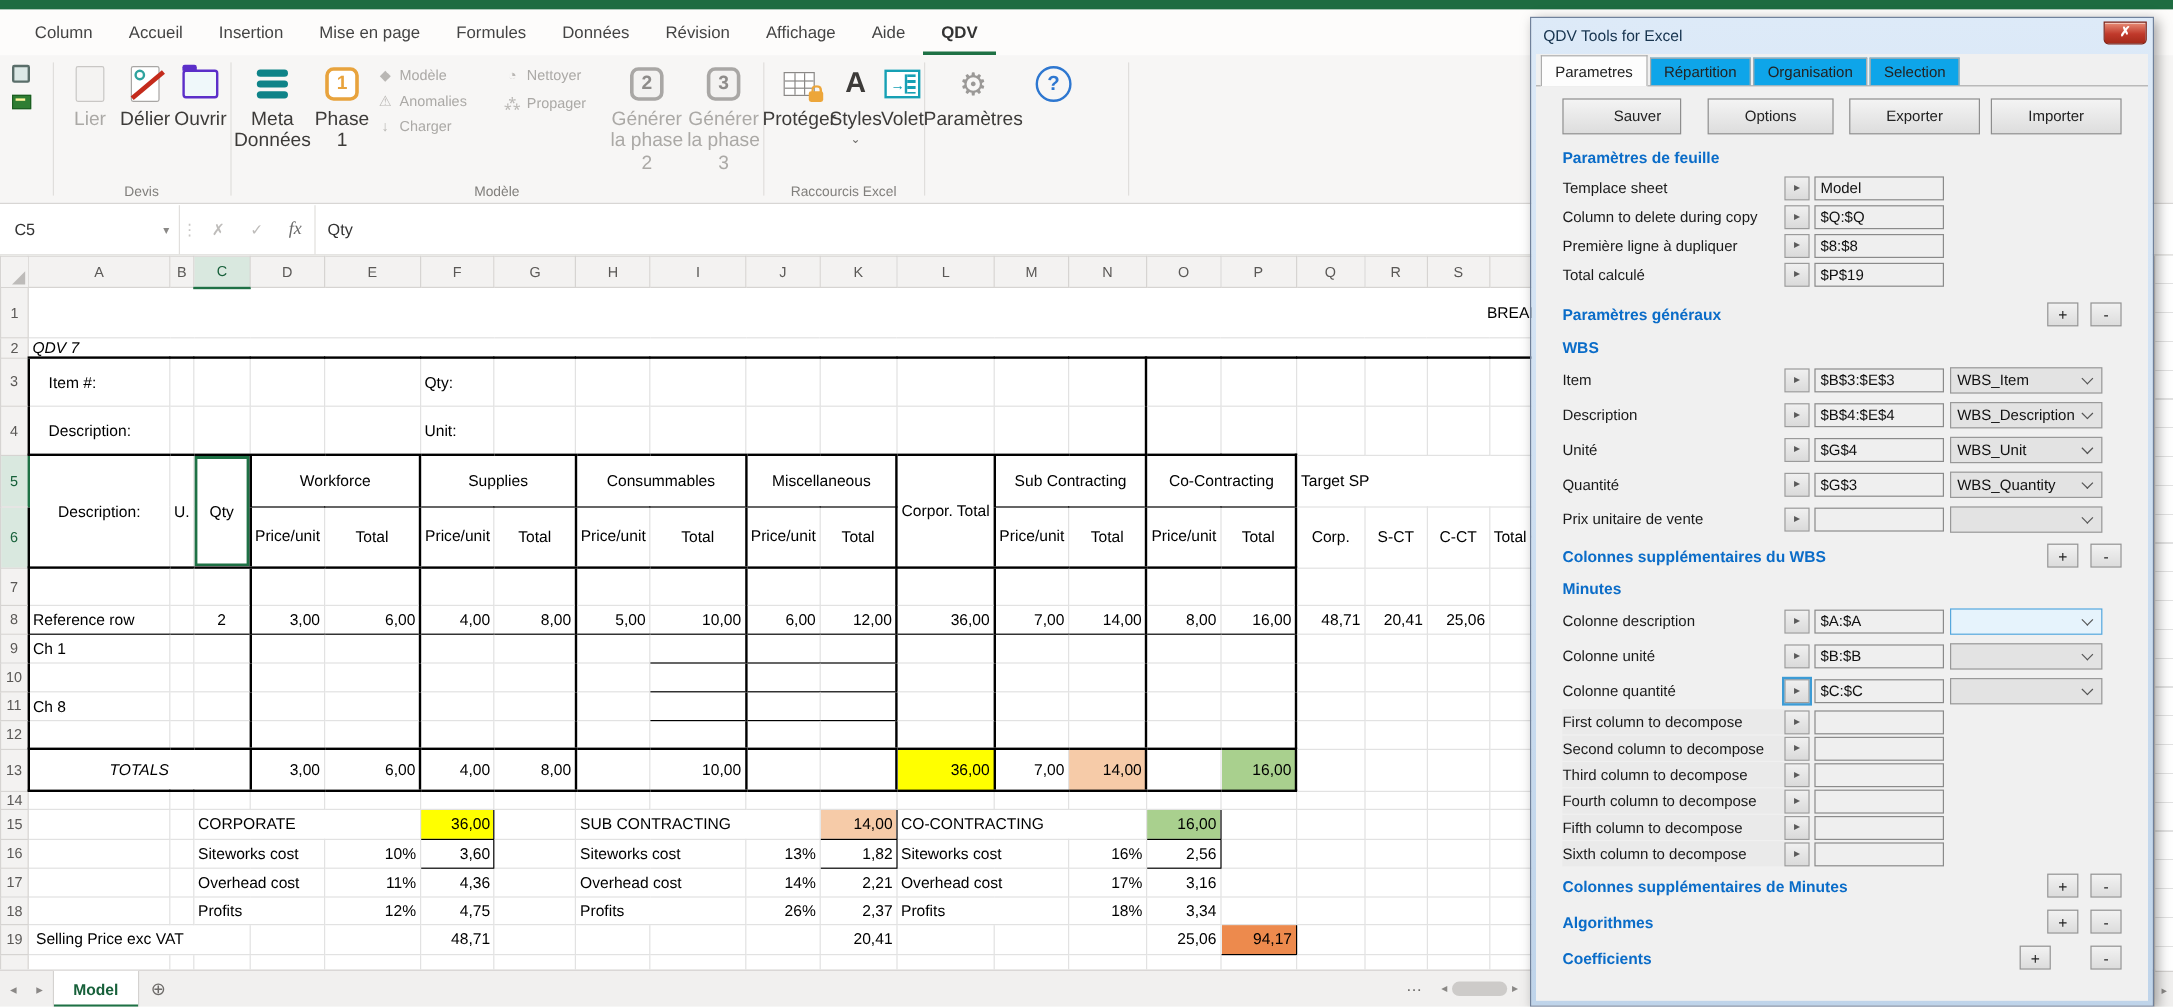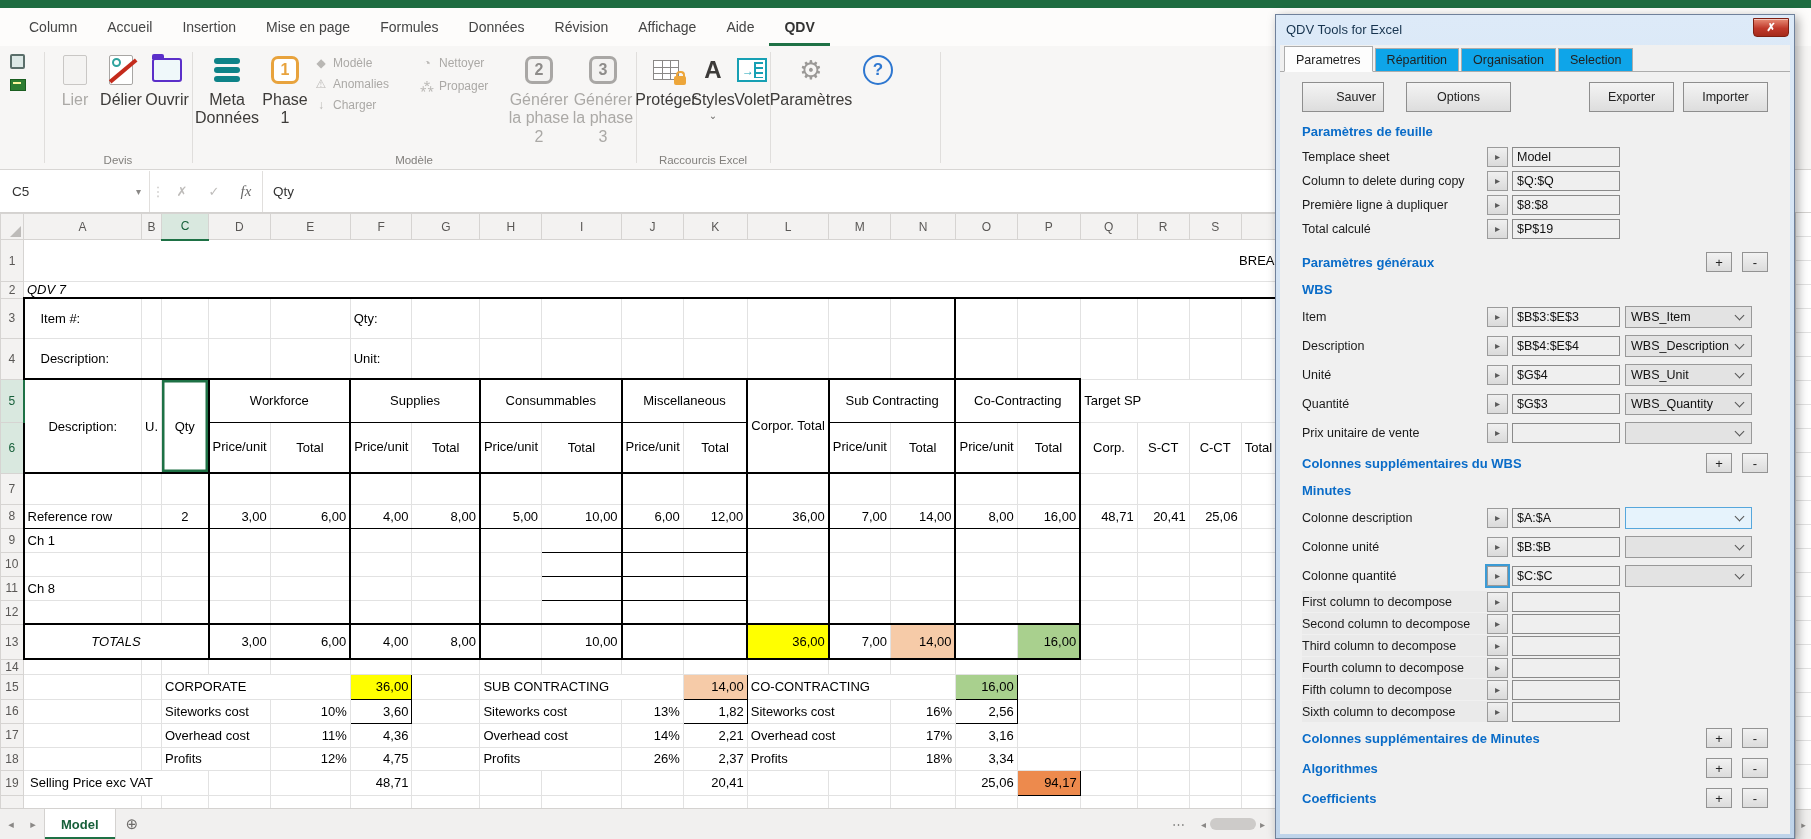--- a/index.html
+++ b/index.html
@@ -134,21 +134,21 @@
     font-size:11px; font-weight:700; text-align:center; line-height:17px; box-shadow:inset 0 1px 0 rgba(255,255,255,.5); }
   .p-client { position:absolute; top:30px; left:4px; right:4px; bottom:4px; background:#F0F0F0; overflow:hidden; }
   .p-tabs { display:flex; align-items:flex-end; height:27px; border-bottom:1px solid #ACACAC; padding-left:4px; background:#F0F0F0; }
   .p-tab { padding:4px 11px; font-size:12.5px; color:#222; background:#0ea5e9; border:1px solid #ACACAC;
     border-bottom:none; margin-right:2px; }
   .p-tab.active { background:#FDFDFD; padding-top:6px; position:relative; top:1px; border-bottom:1px solid #FDFDFD; }
   .p-body { padding:10px 0 0 0; }
   .p-btnrow { display:flex; align-items:center; padding:0 22px 0 22px; margin-bottom:12px; }
   .pb { height:30px; background:linear-gradient(#F4F4F4,#DDDDDD); border:1px solid #8E8E8E;
     font-size:12.5px; color:#222; font-family:"Liberation Sans",sans-serif; }
-  .w95 { width:82px;padding-left:26px; } .w105 { width:105px; margin-left:22px; } .w85 { width:85px; }
+  .w95 { width:99px;padding-left:26px; } .w105 { width:105px; margin-left:22px; } .w85 { width:109px; }
   .mlauto { margin-left:auto; } .ml8 { margin-left:9px; }
   .p-sec { color:#0A6CC8; font-weight:700; font-size:13px; margin:10px 0 6px 22px; }
   .p-secrow { display:flex; align-items:center; margin:12px 22px 6px 22px; }
   .p-secrow .p-sec { margin:0; flex:1; }
   .p-sq { width:26px; height:20px; background:linear-gradient(#F2F2F2,#DCDCDC); border:1px solid #939393;
     font-size:13px; color:#222; margin-left:10px; line-height:1; }
   .p-row { display:flex; align-items:center; height:23px; padding-left:22px; margin-bottom:1px; }
   .p-row.h29 { height:28px; margin-bottom:1px; }
   .p-row.h22 { height:21px; }
   .p-lbl { flex:0 0 185px; font-size:12.5px; color:#1A1A1A; overflow:hidden; white-space:nowrap; }
@@ -967,21 +967,21 @@
         <div class="p-secrow" style="margin-top:6px;">
           <span class="p-sec">Colonnes supplémentaires de Minutes</span>
           <button class="p-sq">+</button>
           <button class="p-sq">-</button>
         </div>
         <div class="p-secrow" style="margin-top:10px;">
           <span class="p-sec">Algorithmes</span>
           <button class="p-sq">+</button>
           <button class="p-sq">-</button>
         </div>
-        <div class="p-secrow" style="margin-top:10px;">
+        <div class="p-secrow" style="margin-top:10px;gap:23px;">
           <span class="p-sec">Coefficients</span>
           <button class="p-sq">+</button>
           <button class="p-sq">-</button>
         </div>
       </div>
     </div>
   </div>
 
 </div>
 

